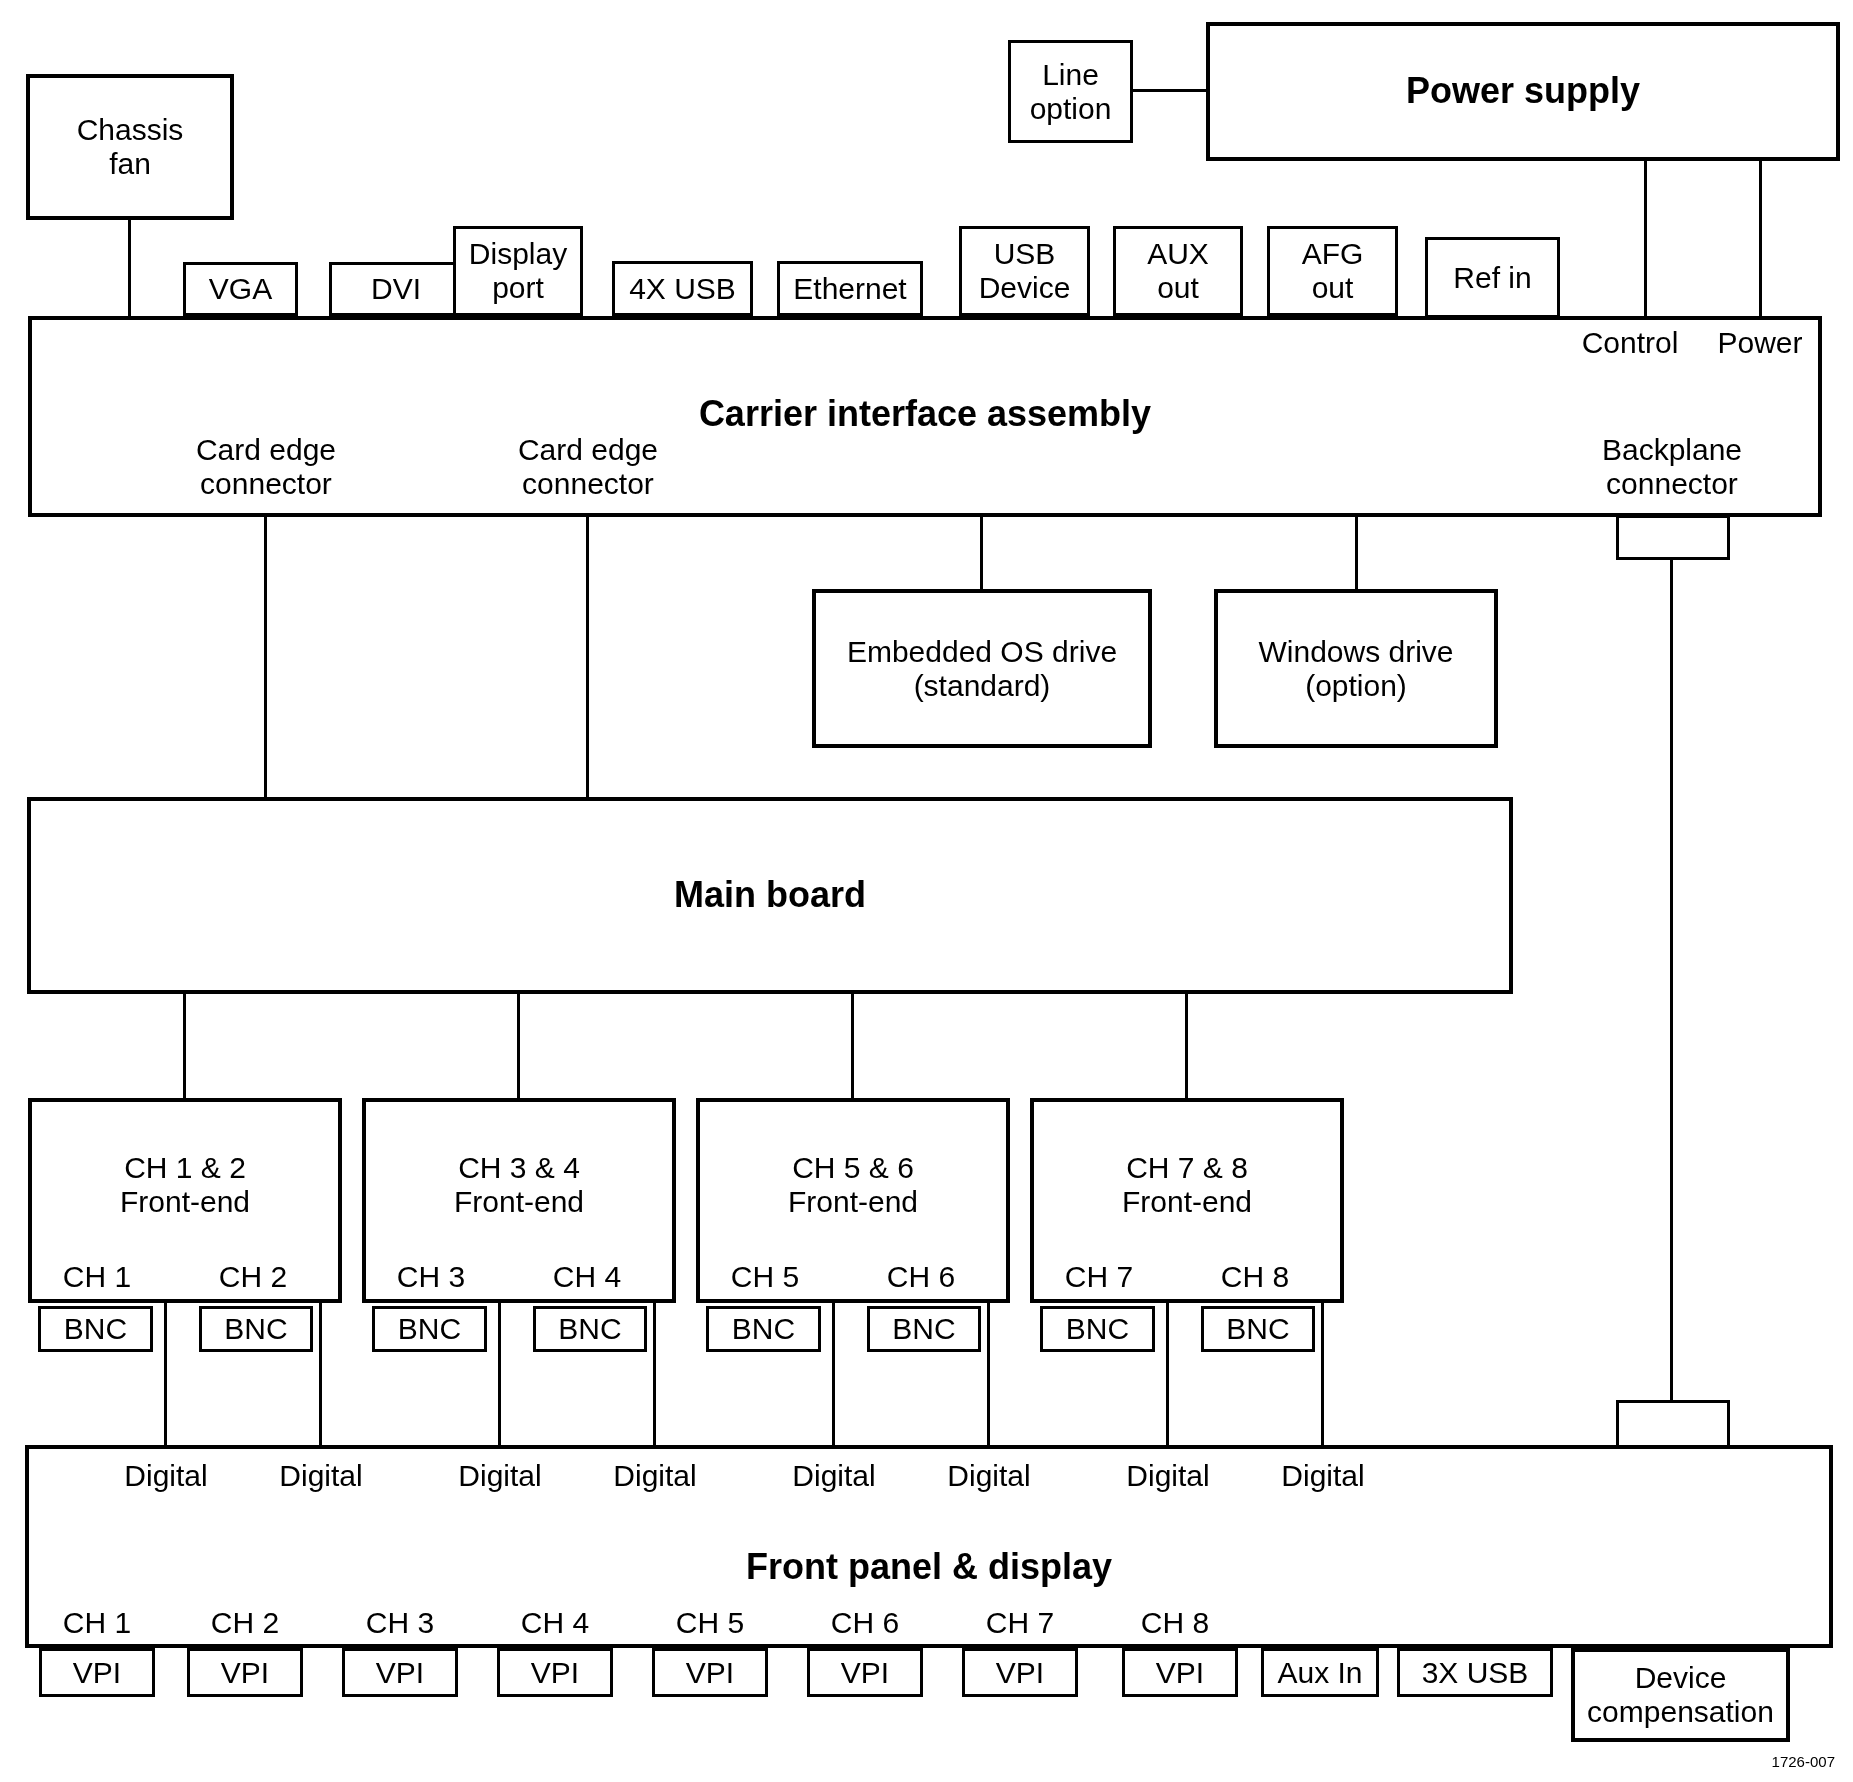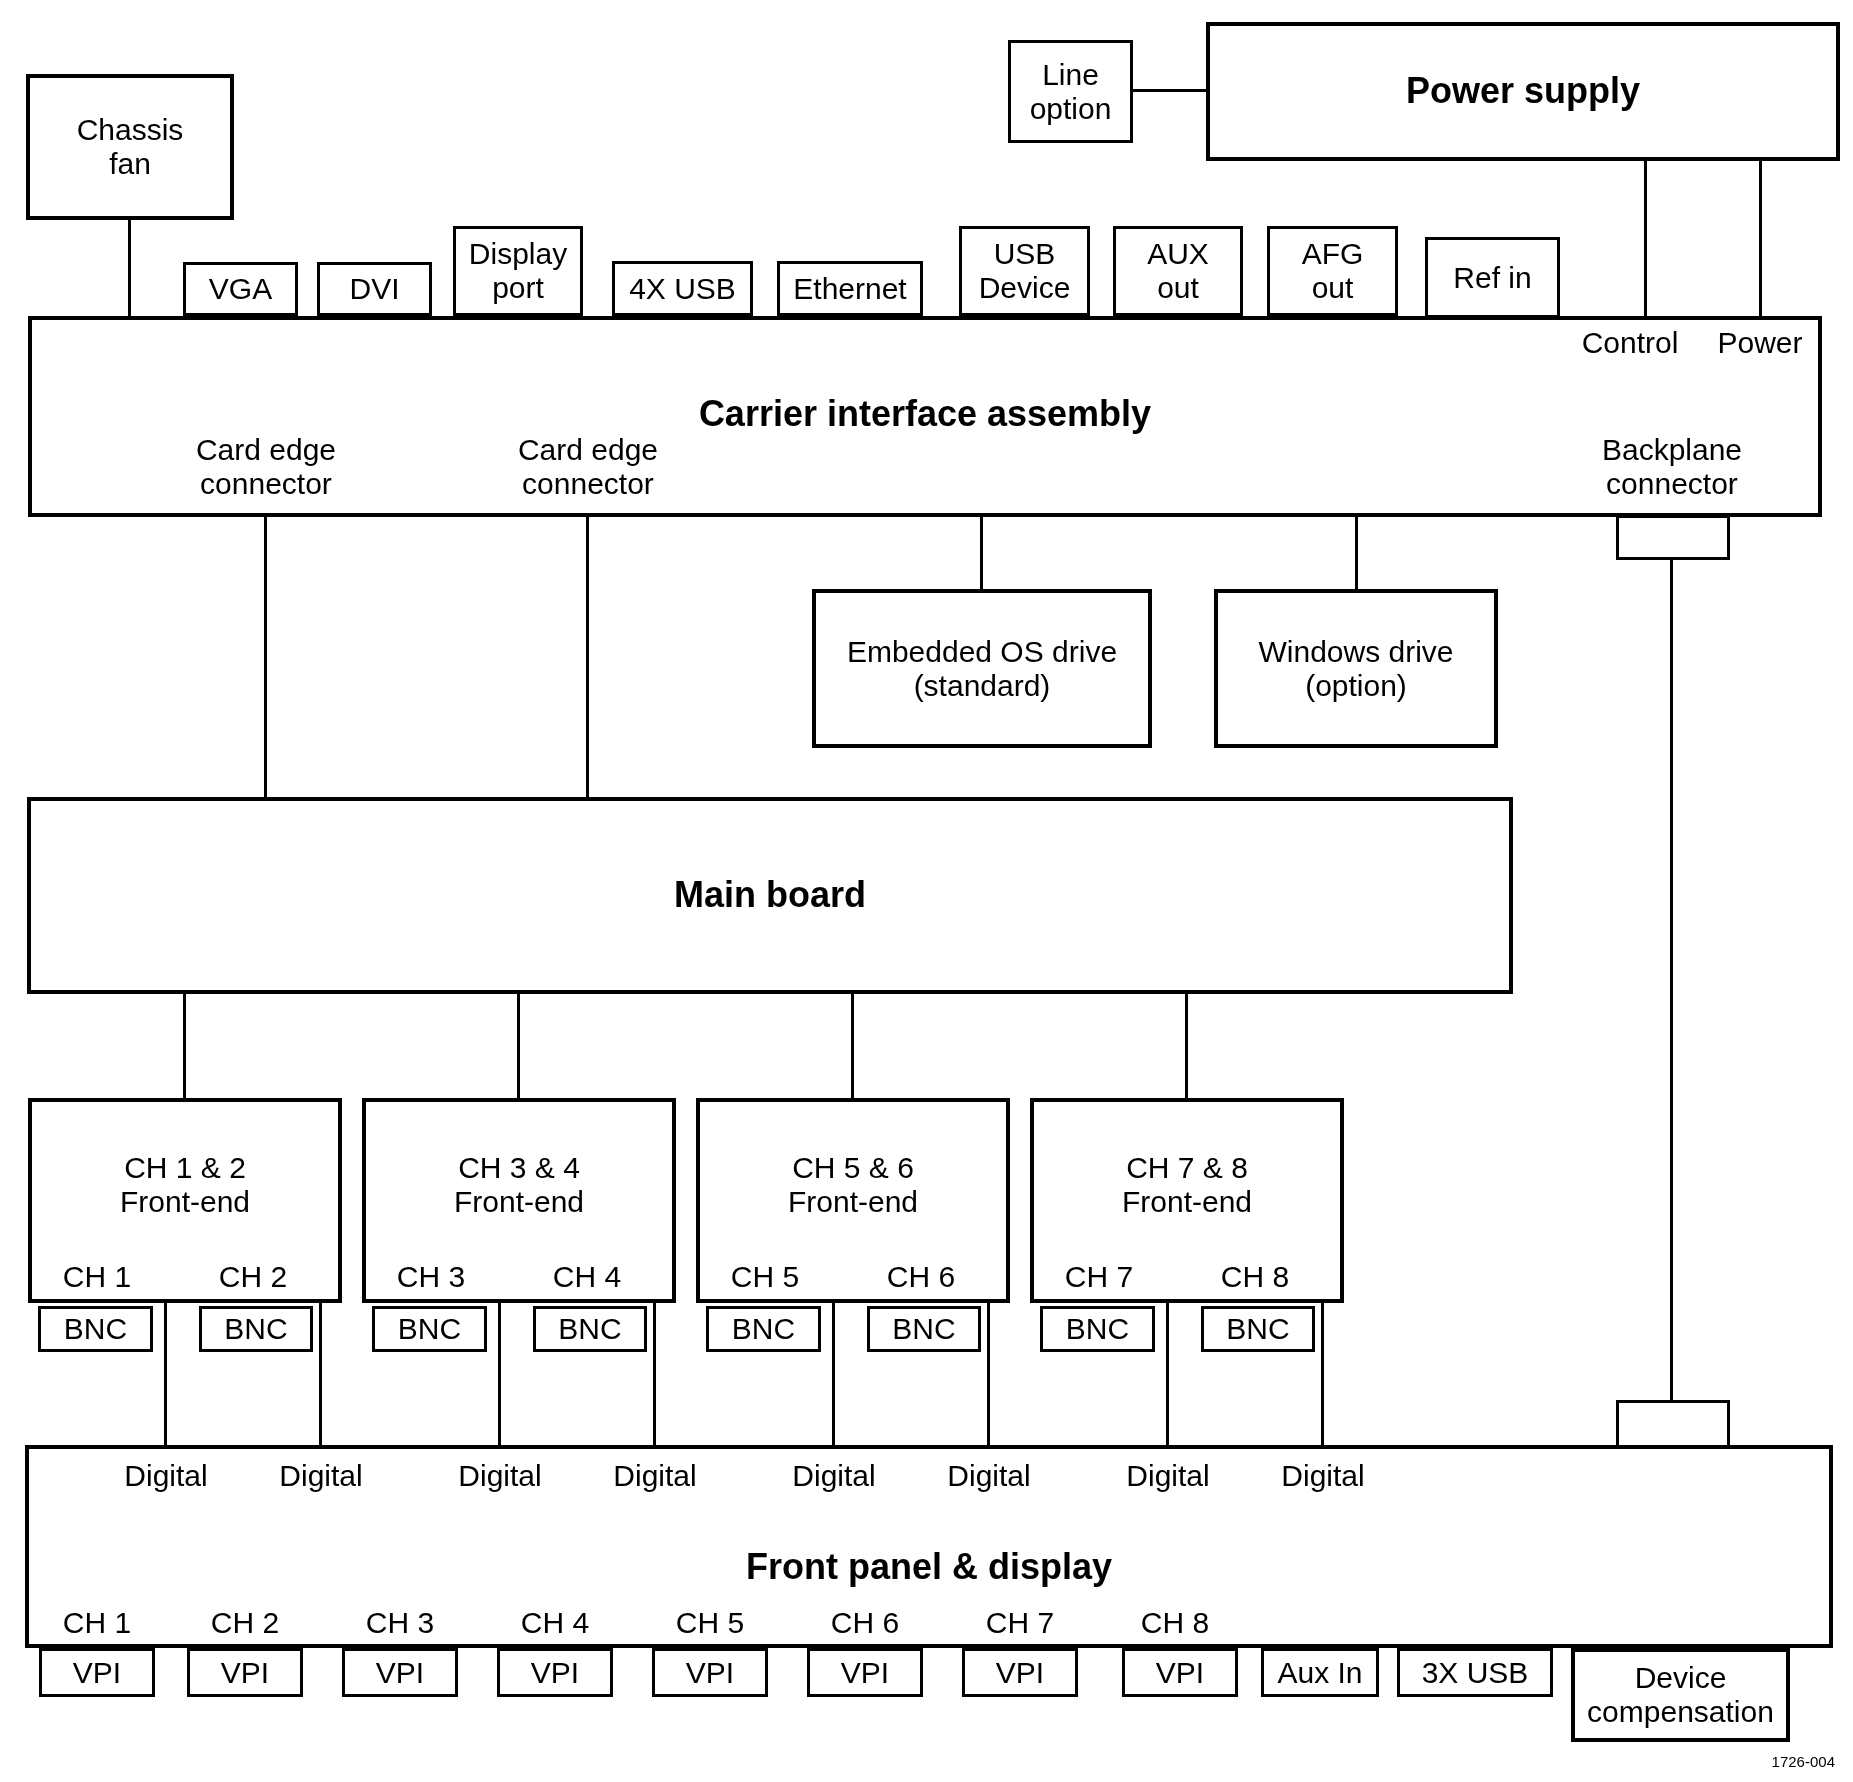--- a/index.html
+++ b/index.html
@@ -51,21 +51,21 @@
     <span>Line
 option</span>
   </div>
   <div class="box bold" style="left:1206px;top:22px;width:634px;height:139px">
     <span>Power supply</span>
   </div>
 
   <div class="box b3" style="left:183px;top:262px;width:115px;height:54px">
     <span>VGA</span>
   </div>
-  <div class="box b3" style="left:317px;top:262px;width:115px;height:54px">
+  <div class="box b3" style="left:329px;top:262px;width:134px;height:54px">
     <span>DVI</span>
   </div>
   <div class="box b3" style="left:453px;top:226px;width:130px;height:90px">
     <span>Display
 port</span>
   </div>
   <div class="box b3" style="left:612px;top:261px;width:141px;height:55px">
     <span>4X USB</span>
   </div>
   <div class="box b3" style="left:777px;top:261px;width:146px;height:55px">
@@ -211,14 +211,14 @@
     <span>Aux In</span>
   </div>
   <div class="box b3" style="left:1397px;top:1648px;width:156px;height:49px">
     <span>3X USB</span>
   </div>
   <div class="box" style="left:1571px;top:1648px;width:219px;height:94px">
     <span>Device
 compensation</span>
   </div>
 
-  <div class="lbl code" style="left:1675px;top:1752px;width:160px;height:20px">1726-004</div>
+  <div class="lbl code" style="left:1675px;top:1752px;width:160px;height:20px">1726-007</div>
 </div>
 
 </body></html>

